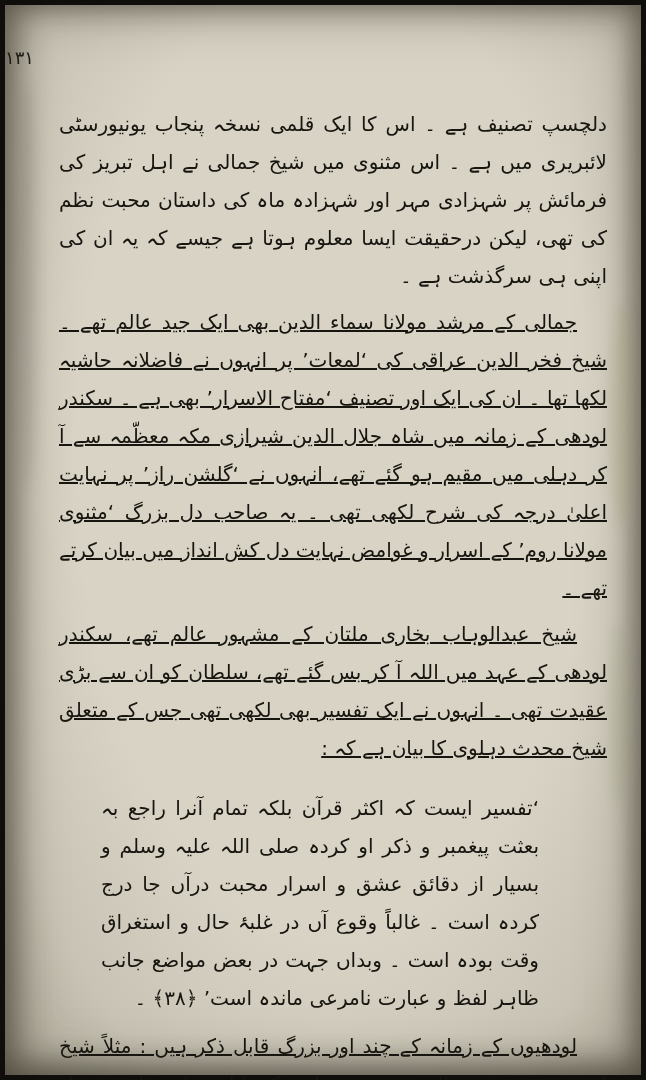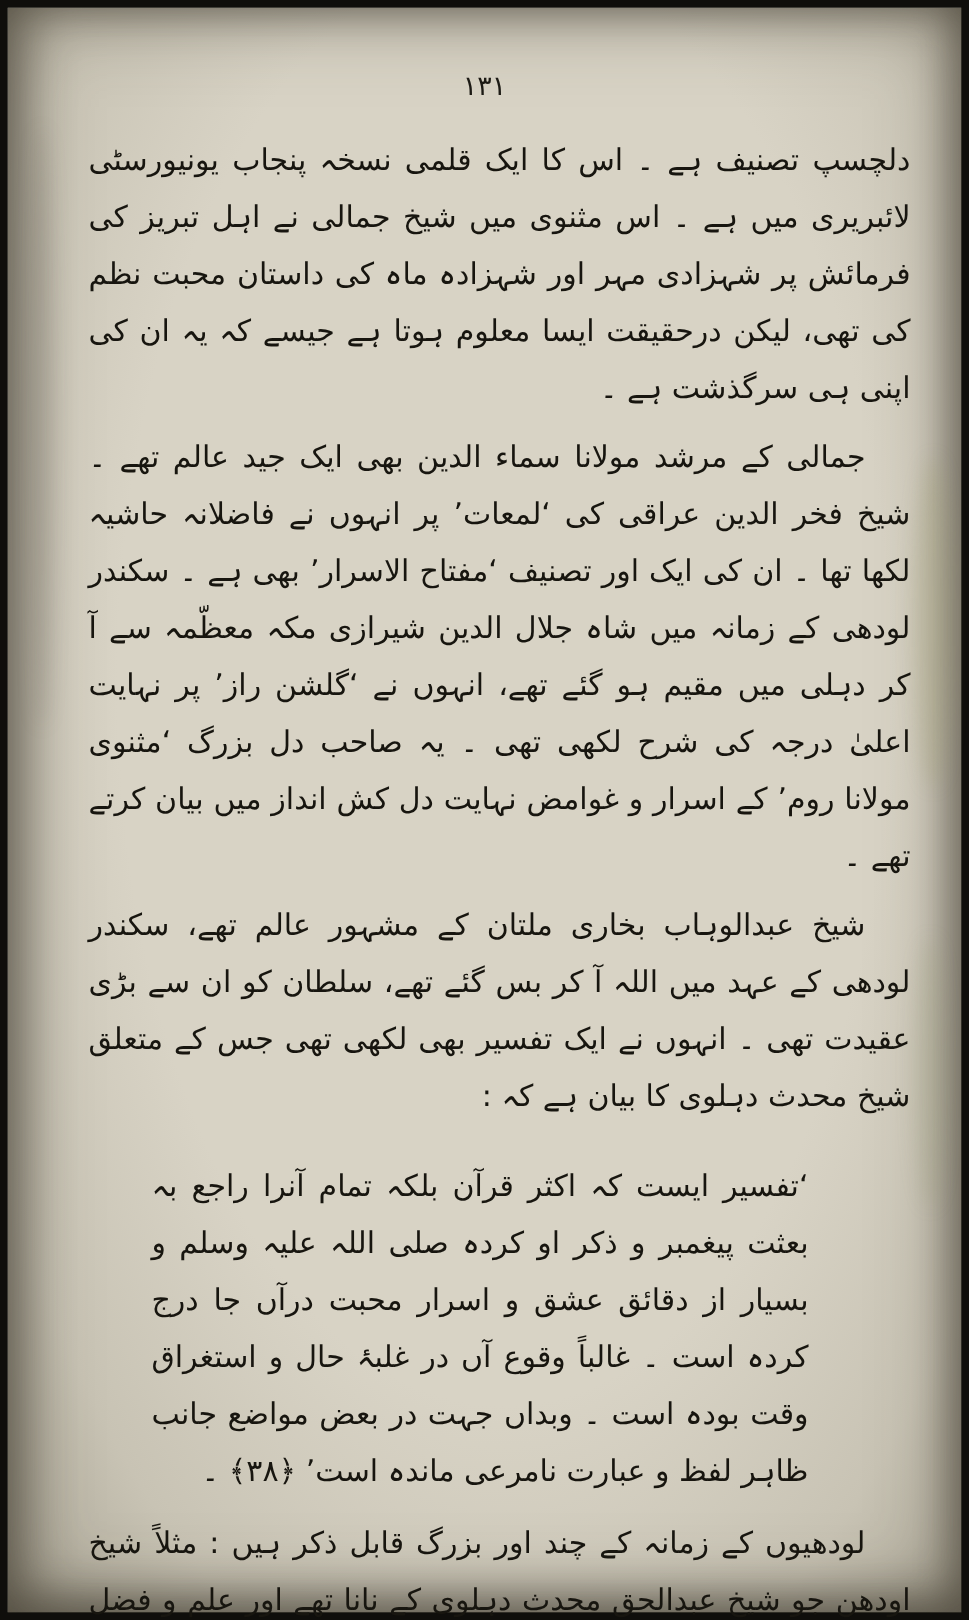--- a/index.html
+++ b/index.html
@@ -33,42 +33,43 @@
     pointer-events: none;
   }
   .artifact.a1 { right: 6px; top: 300px; width: 26px; height: 220px; background: rgba(150,150,90,0.18); }
   .artifact.a2 { right: 10px; top: 620px; width: 22px; height: 180px; background: rgba(140,150,100,0.15); }
   .artifact.a3 { left: 14px; top: 80px;  width: 18px; height: 400px; background: rgba(90,85,70,0.12); }
   .page-number {
     position: absolute;
     top: 42px;
     left: 0;
     right: 0;
-    text-align: center;
+    text-align: left;
     font-size: 18px;
     color: #1c1a14;
     letter-spacing: 2px;
   }
   .body-text {
     position: absolute;
     top: 82px;
     right: 34px;
     left: 54px;
     direction: rtl;
     text-align: justify;
     font-size: 20px;
     line-height: 38px;
     color: #17150f;
   }
   .body-text p {
-    margin: 0 0 2px 0;
+    margin: 18px 0 2px 0;
   }
   .body-text p.indent {
     text-indent: 30px;
     margin-top: 8px;
+    text-decoration: underline;
   }
   blockquote.quote {
     margin: 22px 68px 10px 42px;
     padding: 0;
     text-align: justify;
     font-size: 20px;
     line-height: 38px;
     color: #17150f;
   }
 </style>

